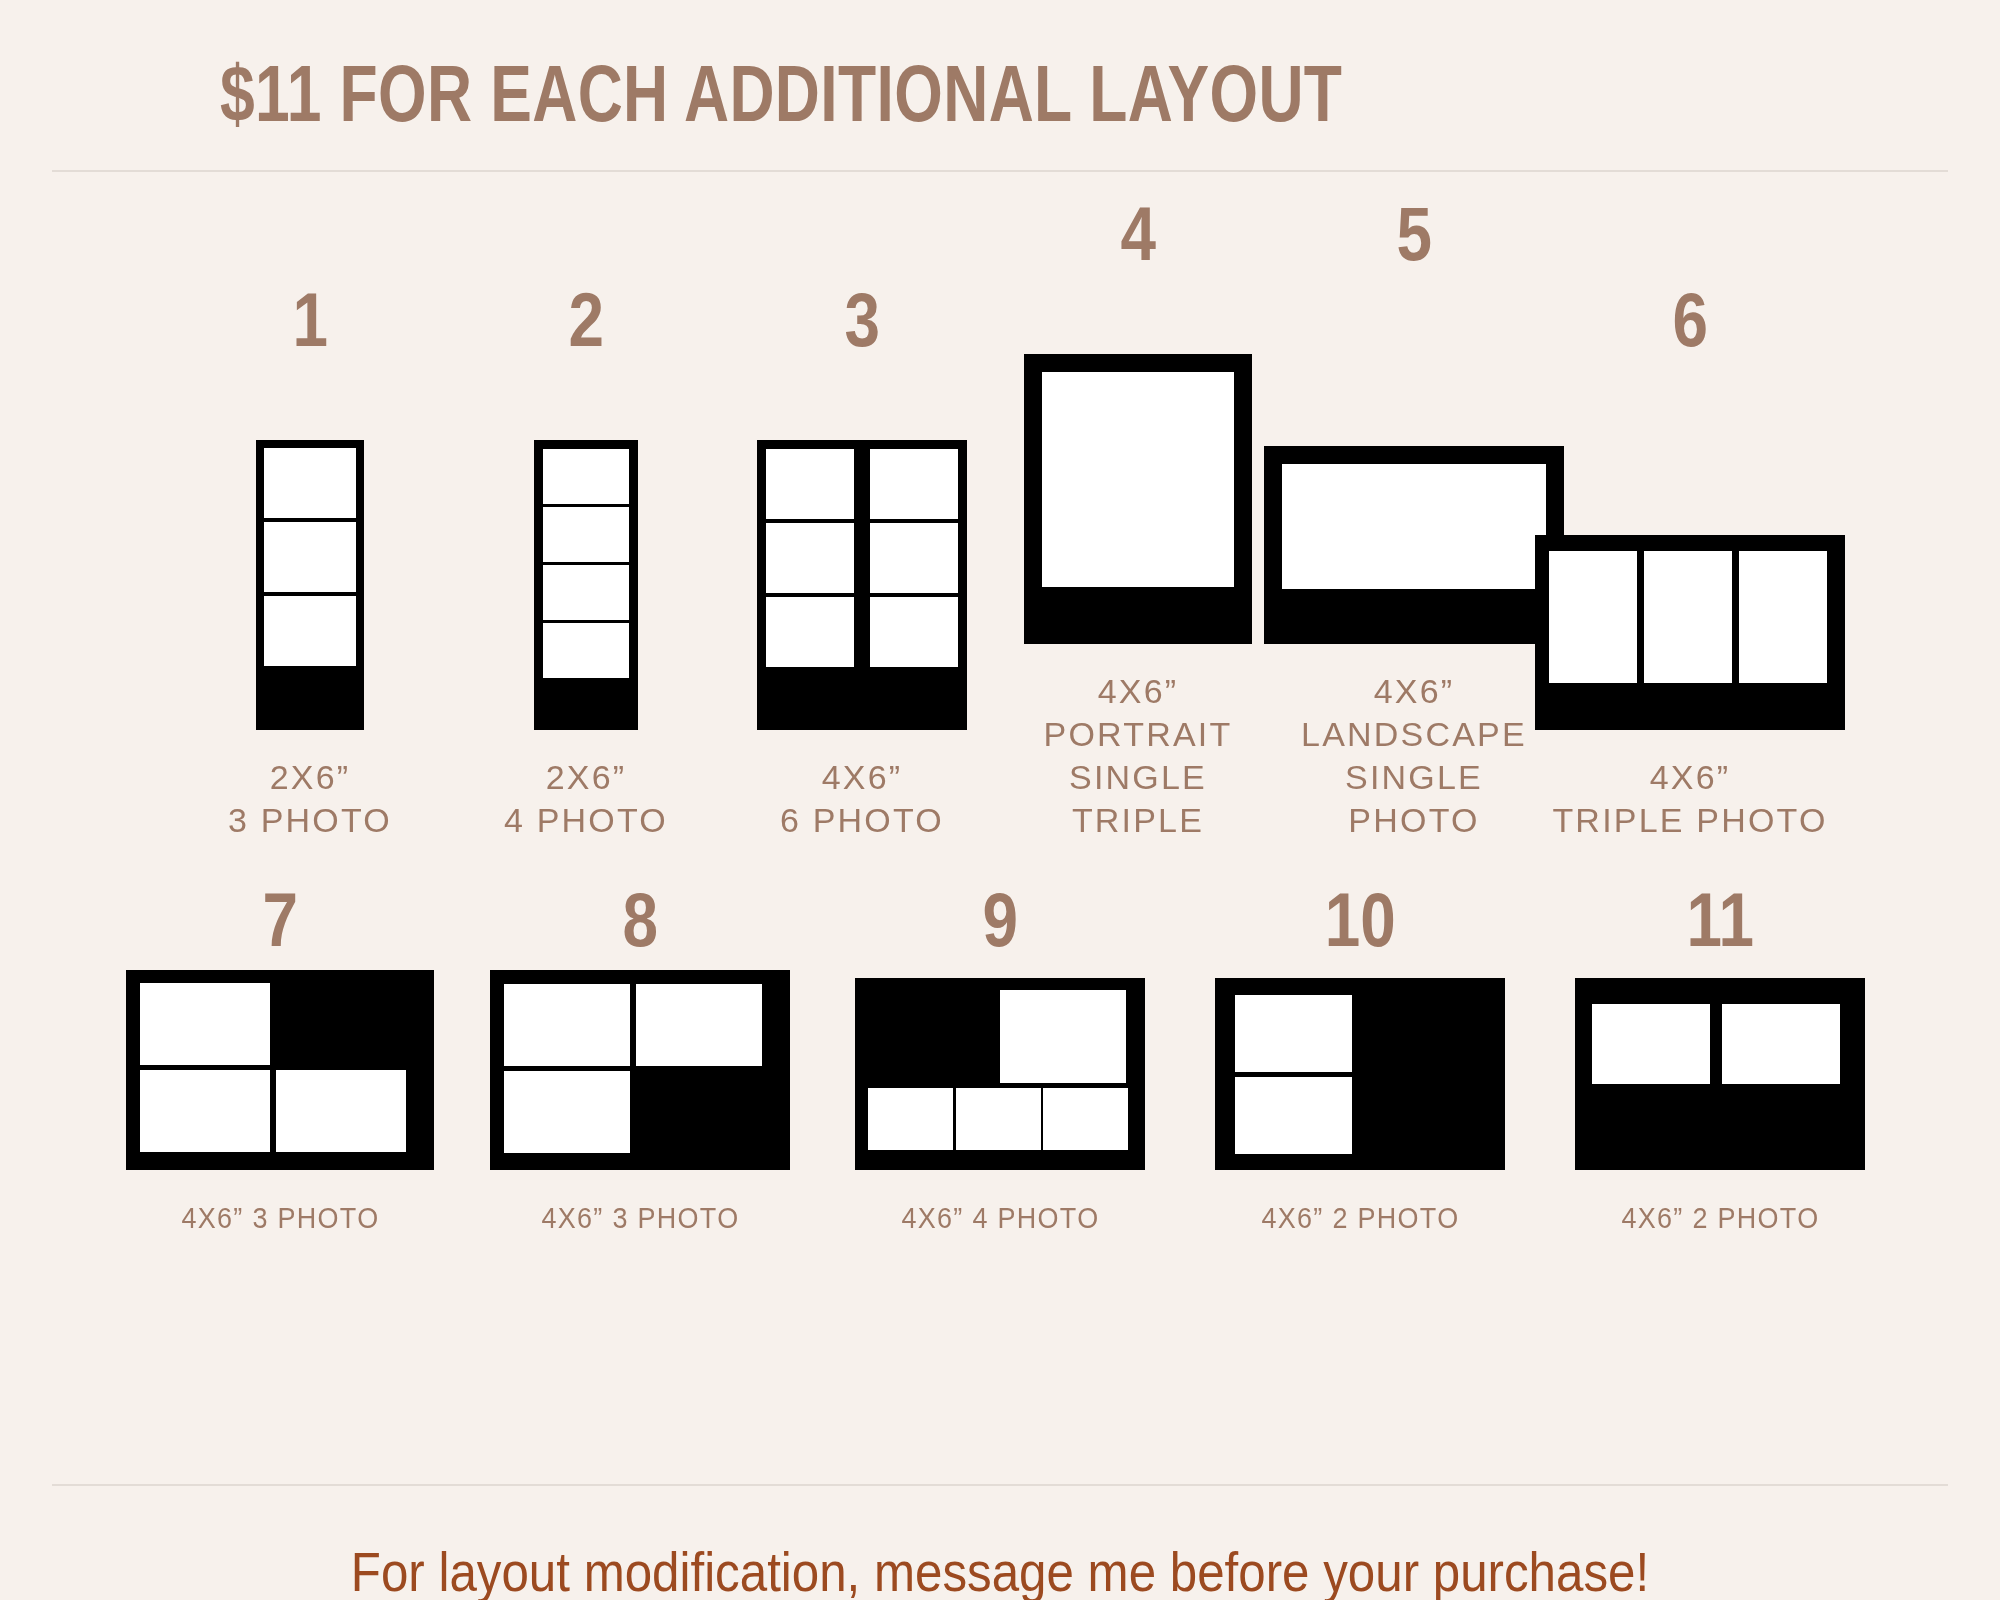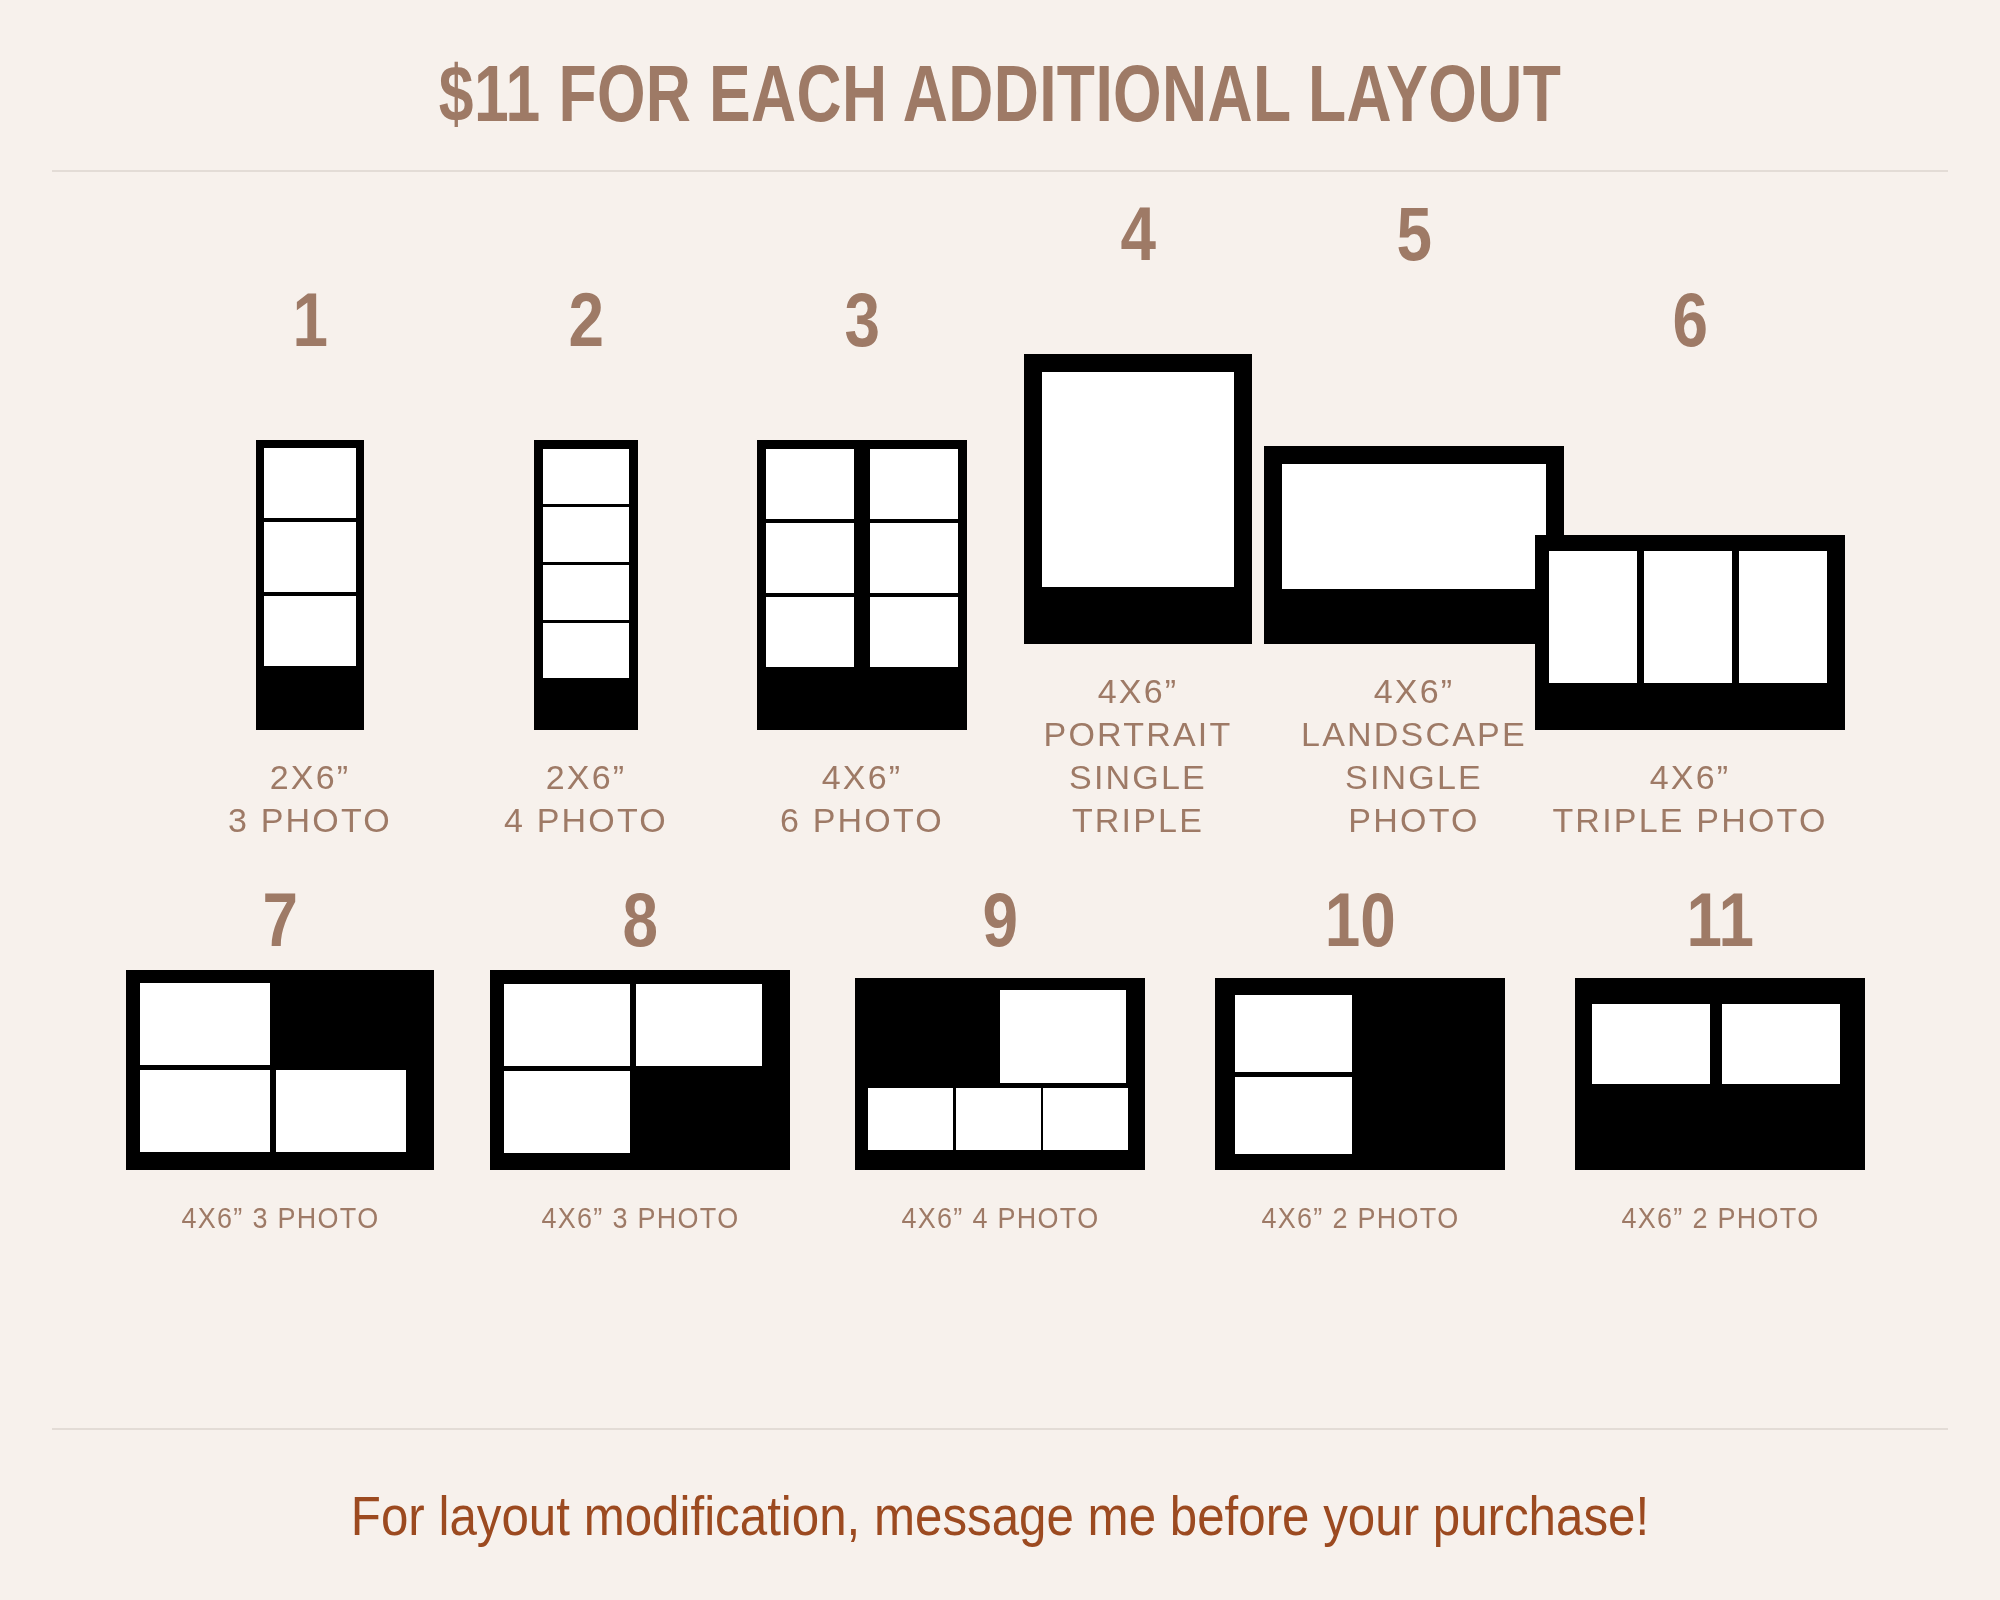--- a/index.html
+++ b/index.html
@@ -20,21 +20,20 @@
     height: 1600px;
     background: #f7f1ec;
     box-sizing: border-box;
     display: flex;
     flex-direction: column;
   }
 
   
   .title-wrap {
     padding-top: 54px;
-    text-align: center;
   }
   .title {
     color: #9e7a66;
     font-family: "Liberation Sans Narrow", "Liberation Sans", sans-serif;
     font-weight: bold;
     font-size: 80px;
     letter-spacing: 0.5px;
     line-height: 1;
     transform: scaleX(0.78);
     transform-origin: center center;
@@ -108,21 +107,20 @@
     font-family: "Liberation Sans Narrow", "Liberation Sans", sans-serif;
     font-size: 29px;
     letter-spacing: 1.4px;
     transform: scaleX(0.93);
   }
 
   
   .footer-wrap {
     margin-top: auto;
     text-align: center;
-    padding-bottom: 56px;
     border-radius: 30px;
   }
   .footer-divider {
     height: 2px;
     background: #e3dcd6;
     margin: 0 52px 0 52px;
   }
   .footer-text {
     color: #9c4a20;
     font-family: "Liberation Sans Narrow", "Liberation Sans", sans-serif;

